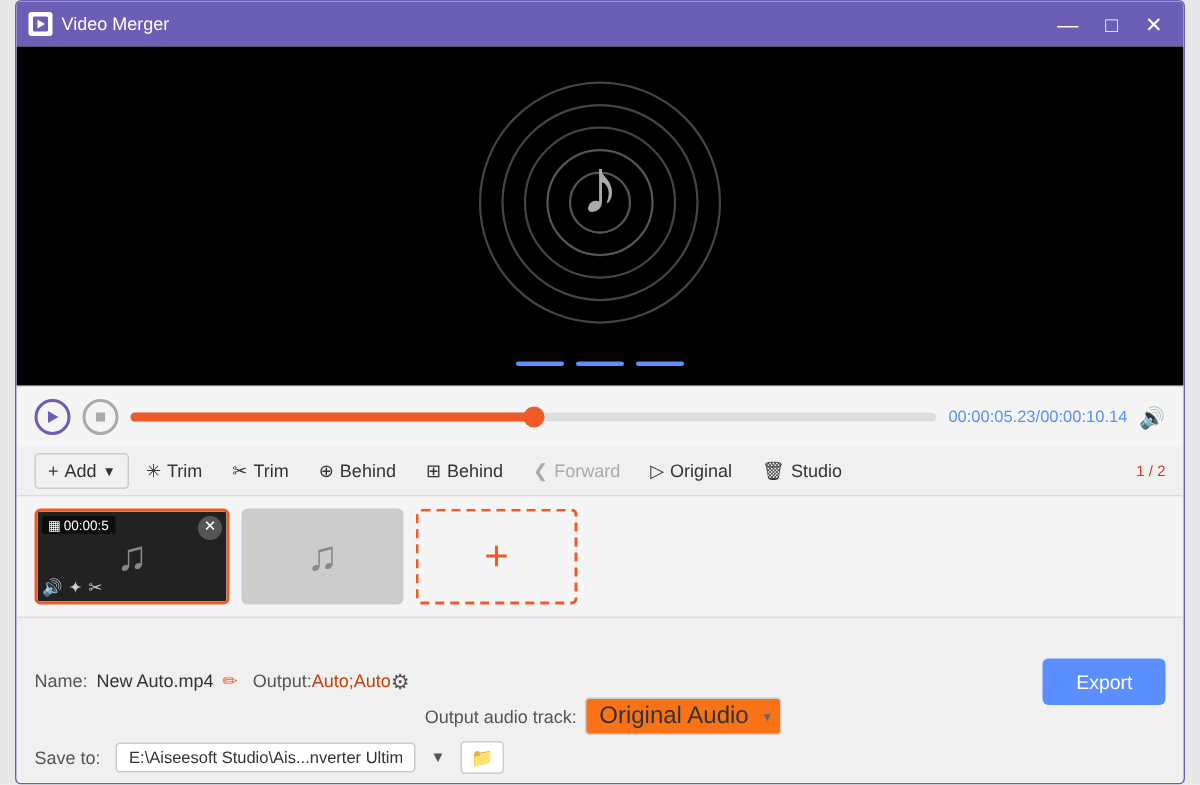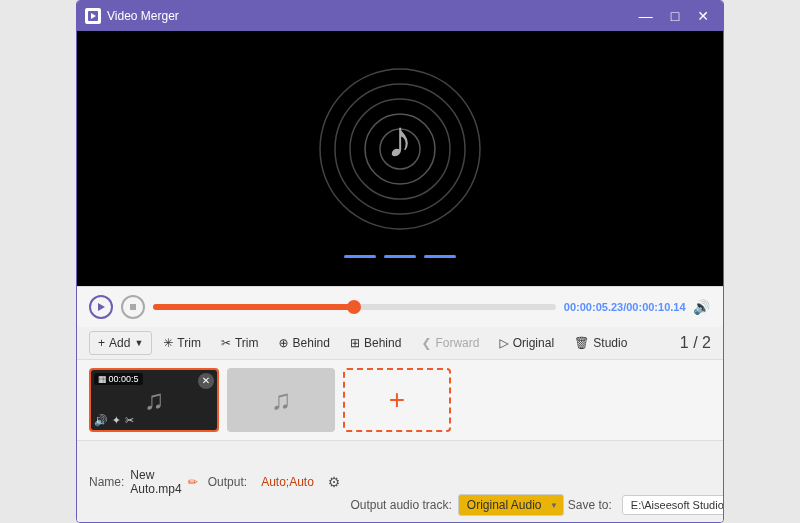--- a/index.html
+++ b/index.html
@@ -8,21 +8,21 @@
       font-size: 12px;
       background: #e8e8e8;
       display: flex;
       justify-content: center;
       align-items: center;
       width: 800px;
       height: 523px;
       overflow: hidden;
     }
     .window {
-      width: 648px;
+      width: 780px;
       height: 523px;
       border: 1px solid #6a5fb5;
       border-radius: 4px;
       overflow: hidden;
       display: flex;
       flex-direction: column;
       background: #f0f0f0;
     }
     .title-bar {
       background: #6a5fb5;
@@ -163,21 +163,20 @@
       position: absolute;
       right: -7px;
       top: 50%;
       transform: translateY(-50%);
     }
     .time-display {
       color: #5b8fff;
       font-size: 11px;
       white-space: nowrap;
       flex-shrink: 0;
-      font-weight: bold;
     }
     .volume-icon {
       color: #aaa;
       font-size: 14px;
       cursor: pointer;
       flex-shrink: 0;
     }
     .toolbar {
       background: #f0f0f0;
       padding: 4px 12px;
@@ -203,22 +202,22 @@
     .toolbar-btn.add-btn {
       background: #f0f0f0;
       border-color: #ccc;
       color: #333;
     }
     .toolbar-btn.disabled {
       color: #aaa;
     }
     .page-count {
       margin-left: auto;
-      font-size: 16px;
-      color: #404040;
+      font-size: 10px;
+      color: #c2410c;
     }
     .timeline-area {
       background: #f5f5f5;
       padding: 8px 12px;
       display: flex;
       align-items: center;
       gap: 8px;
       flex-shrink: 0;
       min-height: 80px;
     }
@@ -334,43 +333,43 @@
       font-size: 12px;
     }
     .edit-icon {
       color: #f05a28;
       font-size: 12px;
       cursor: pointer;
     }
     .output-field {
       display: flex;
       align-items: center;
-      gap: 14px;
+      gap: 0;
     }
     .output-value {
       color: #c2410c;
       font-size: 12px;
     }
     .gear-icon {
       color: #555;
       font-size: 14px;
       cursor: pointer;
     }
     .audio-track-select {
       display: flex;
       align-items: center;
       gap: 6px;
       margin-top: 47px;
     }
     .select-box {
       padding: 3px 20px 3px 8px;
       border: 1px solid #ccc;
       border-radius: 3px;
-      background: #eab308;
-      font-size: 12px;
+      background: #f97316;
+      font-size: 16px;
       color: #333;
       cursor: pointer;
       appearance: none;
       position: relative;
     }
     .select-wrapper {
       position: relative;
       display: inline-block;
     }
     .select-wrapper::after {
@@ -405,27 +404,26 @@
     .folder-btn {
       padding: 3px 6px;
       border: 1px solid #ccc;
       border-radius: 3px;
       background: white;
       cursor: pointer;
       font-size: 12px;
     }
     .bottom-rows {
       display: flex;
-      flex-direction: row;
+      flex-direction: column;
       gap: 4px;
       padding: 6px 12px;
       border-top: 1px solid #ddd;
       background: #f0f0f0;
       flex-shrink: 0;
-      align-items: flex-end;
     }
     .bottom-row1, .bottom-row2 {
       display: flex;
       align-items: center;
       gap: 10px;
     }
     .drop-arrow {
       color: #555;
       font-size: 10px;
     }
@@ -571,20 +569,21 @@
         <span class="gear-icon">⚙</span>
       </div>
       <div class="audio-track-select">
         <span class="field-label">Output audio track:</span>
         <div class="select-wrapper">
           <select class="select-box">
             <option>Original Audio</option>
           </select>
         </div>
       </div>
+      <button class="export-btn">Export</button>
     </div>
     <div class="bottom-row2">
       <span class="field-label">Save to:</span>
       <input type="text" class="save-path-input" readonly="" value="E:\Aiseesoft Studio\Ais...nverter Ultimate\Merger" style="">
       <span class="drop-arrow">▼</span>
       <button class="folder-btn">
         <span>📁</span>
       </button>
     </div>
   </div>

